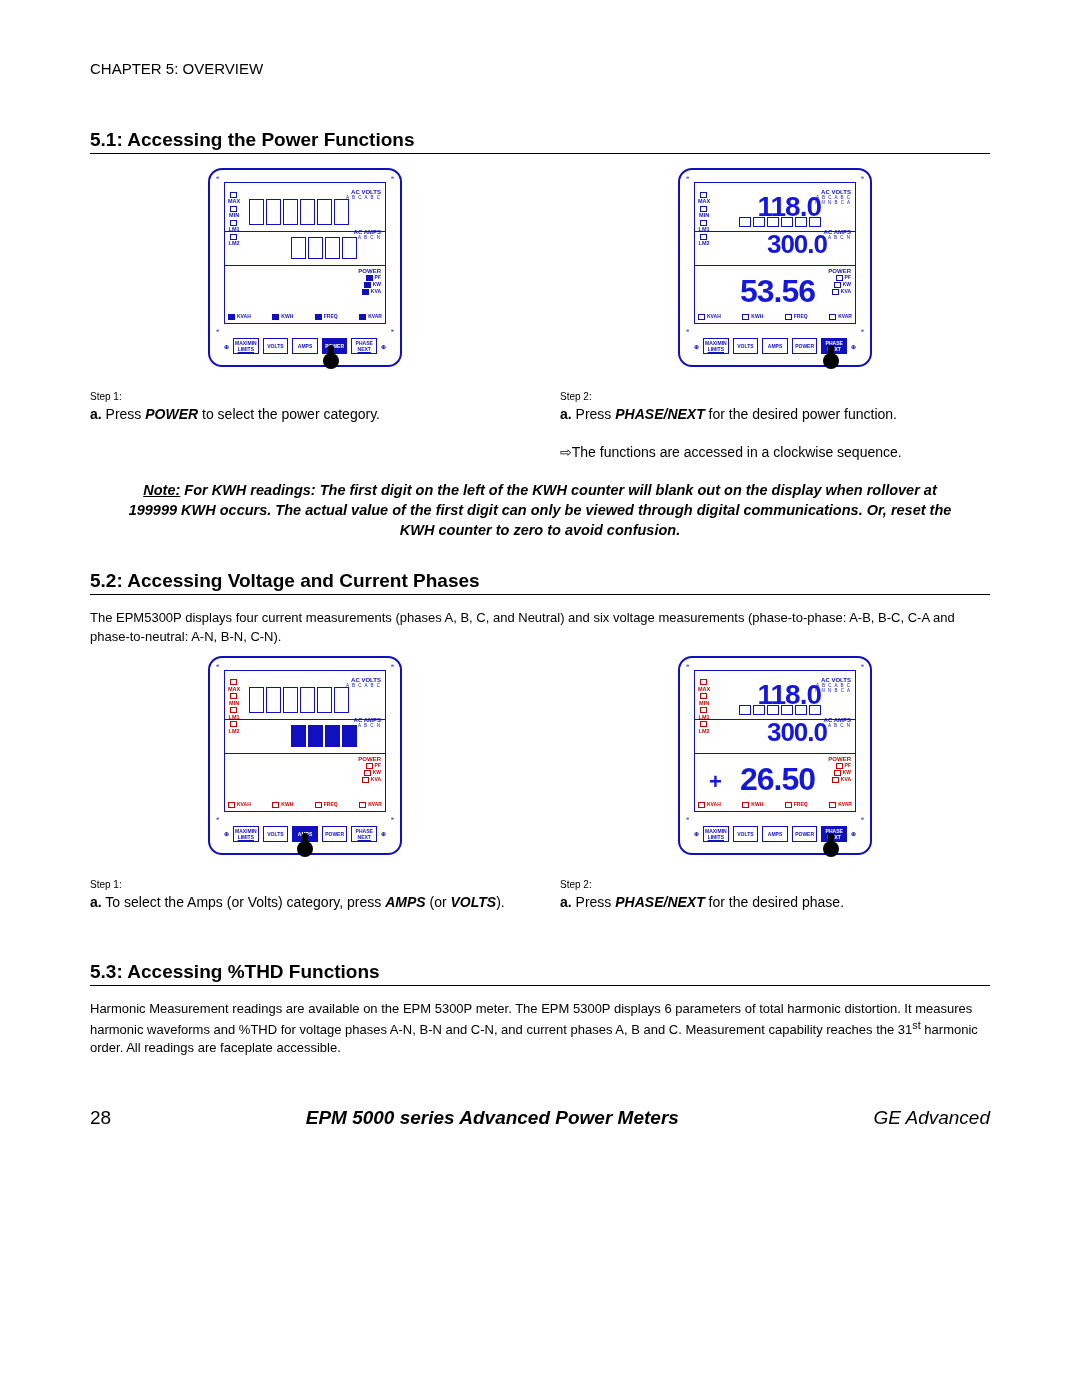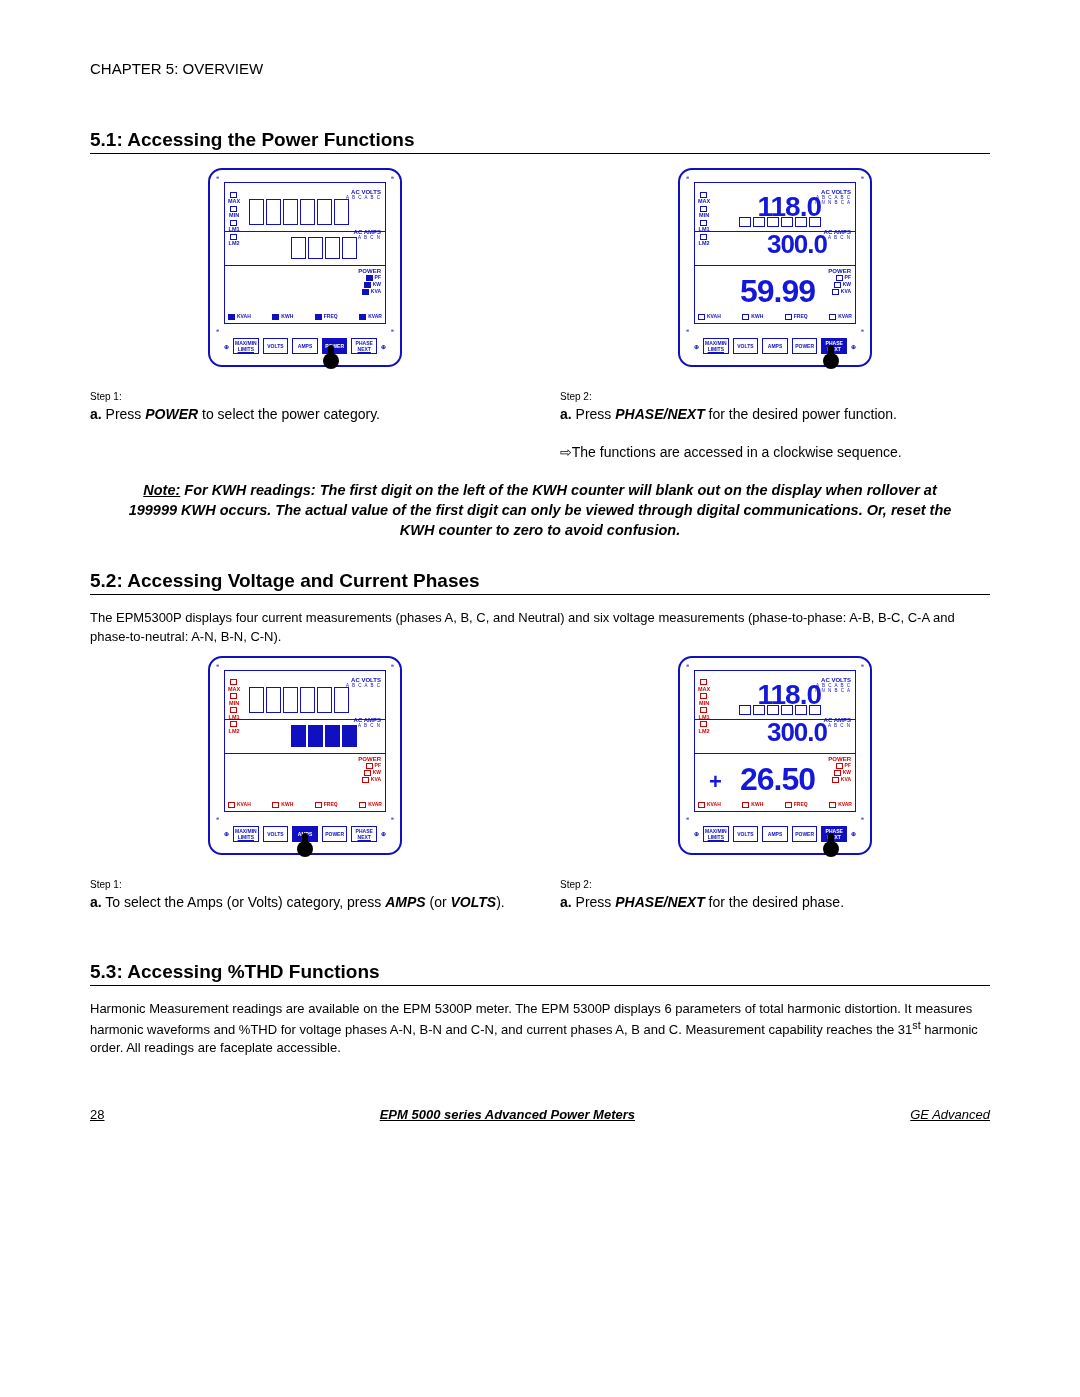--- a/index.html
+++ b/index.html
@@ -39,23 +39,22 @@
     font-weight: bold;
     font-size: 14.5px;
     text-align: center;
     margin: 18px 30px 12px 30px;
     line-height: 1.4;
   }
   .body-p { font-size: 13px; line-height: 1.4; margin: 6px 0 10px 0; }
   .footer {
     display: flex;
     justify-content: space-between;
-    font-size: 13px;
+    font-size: 19px;
     margin-top: 50px;
-    text-decoration: underline;
   }
   .footer .mid { font-style: italic; font-weight: bold; }
   .footer .right { font-style: italic; }
 
   
   .meter {
     width: 190px;
     height: 195px;
     border: 2px solid #1010c0;
     border-radius: 14px;
@@ -255,21 +254,21 @@
             <div class="heading-lbl"><span>AC AMPS</span><span class="sub">A  B  C  N</span></div>
             <div class="rawtext">300.0</div>
           </div>
           <div class="row row3">
             <div class="powerlabels">
               <span>POWER</span>
               <span class="subrow"><span class="sq"></span><span>PF</span></span>
               <span class="subrow"><span class="sq"></span><span>KW</span></span>
               <span class="subrow"><span class="sq"></span><span>KVA</span></span>
             </div>
-            <div class="rawtext">59.99</div>
+            <div class="rawtext">53.56</div>
             <div class="row3-bottom">
               <span><span class="sq"></span><span>KVAH</span></span>
               <span><span class="sq"></span><span>KWH</span></span>
               <span><span class="sq"></span><span>FREQ</span></span>
               <span><span class="sq"></span><span>KVAR</span></span>
             </div>
           </div>
         </div>
         <div class="btnrow">
           <span class="plusmark">⊕</span>

